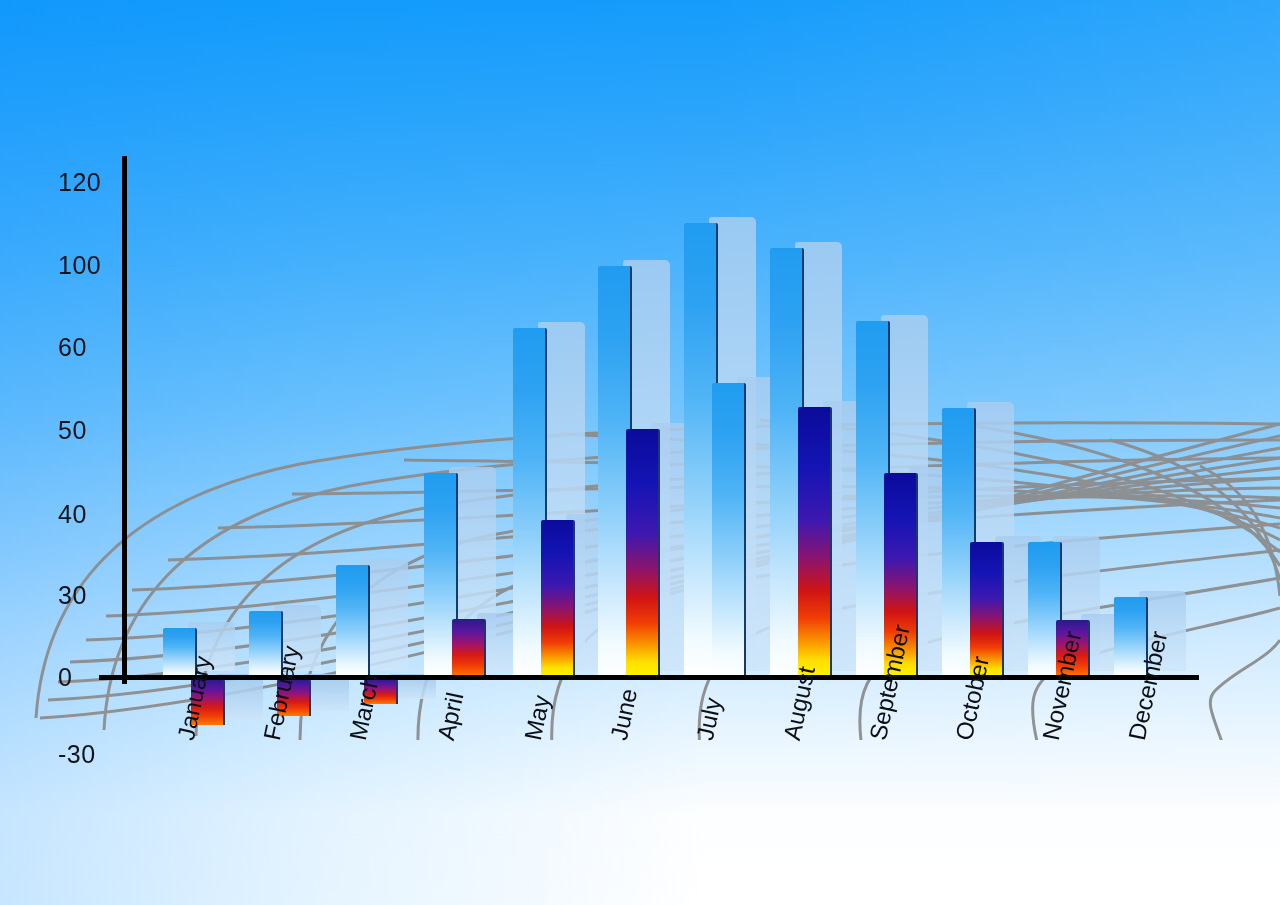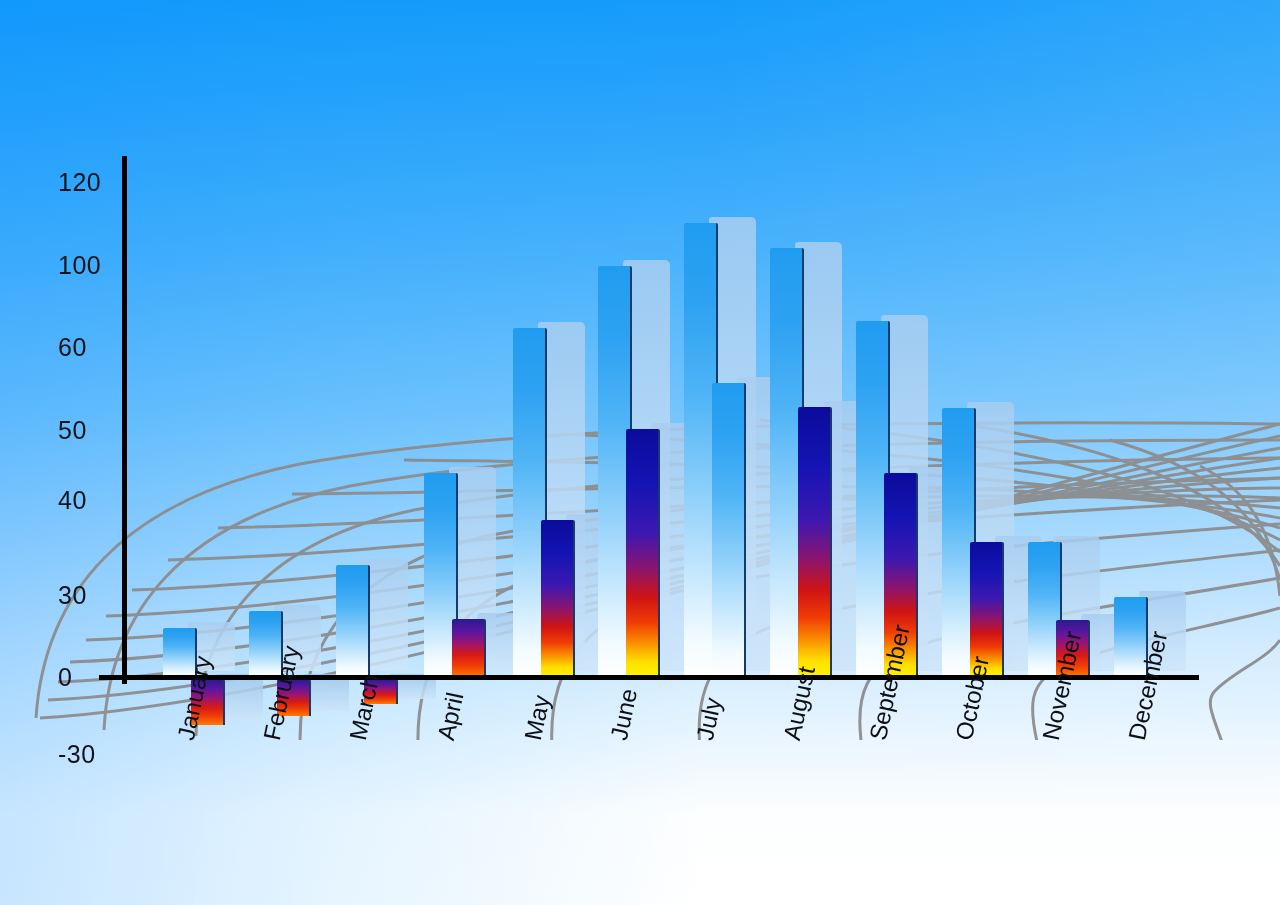--- a/index.html
+++ b/index.html
@@ -267,21 +267,21 @@
 
   <div class="yaxis"></div>
   <div class="xaxis"></div>
 
   <div class="ytick" style="top:676px;"></div>
 
   <div class="ylabel" style="left:58px;top:168px;width:48px;">120</div>
   <div class="ylabel" style="left:58px;top:251px;width:48px;">100</div>
   <div class="ylabel" style="left:58px;top:333px;width:48px;">60</div>
   <div class="ylabel" style="left:58px;top:416px;width:48px;">50</div>
-  <div class="ylabel" style="left:58px;top:486px;width:48px;">40</div>
+  <div class="ylabel" style="left:58px;top:500px;width:48px;">40</div>
   <div class="ylabel" style="left:58px;top:581px;width:48px;">30</div>
   <div class="ylabel" style="left:58px;top:663px;width:48px;">0</div>
   <div class="ylabel" style="left:58px;top:740px;width:48px;">-30</div>
 
   <div class="mlabel" style="left:172px;top:737px;">January</div>
   <div class="mlabel" style="left:258px;top:737px;">February</div>
   <div class="mlabel" style="left:344px;top:737px;">March</div>
   <div class="mlabel" style="left:432px;top:737px;">April</div>
   <div class="mlabel" style="left:519px;top:737px;">May</div>
   <div class="mlabel" style="left:605px;top:737px;">June</div>

